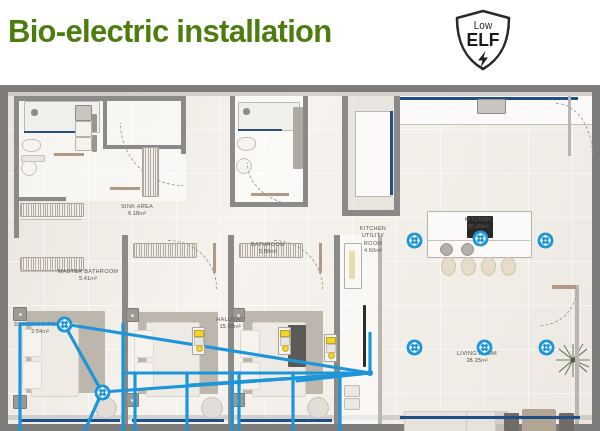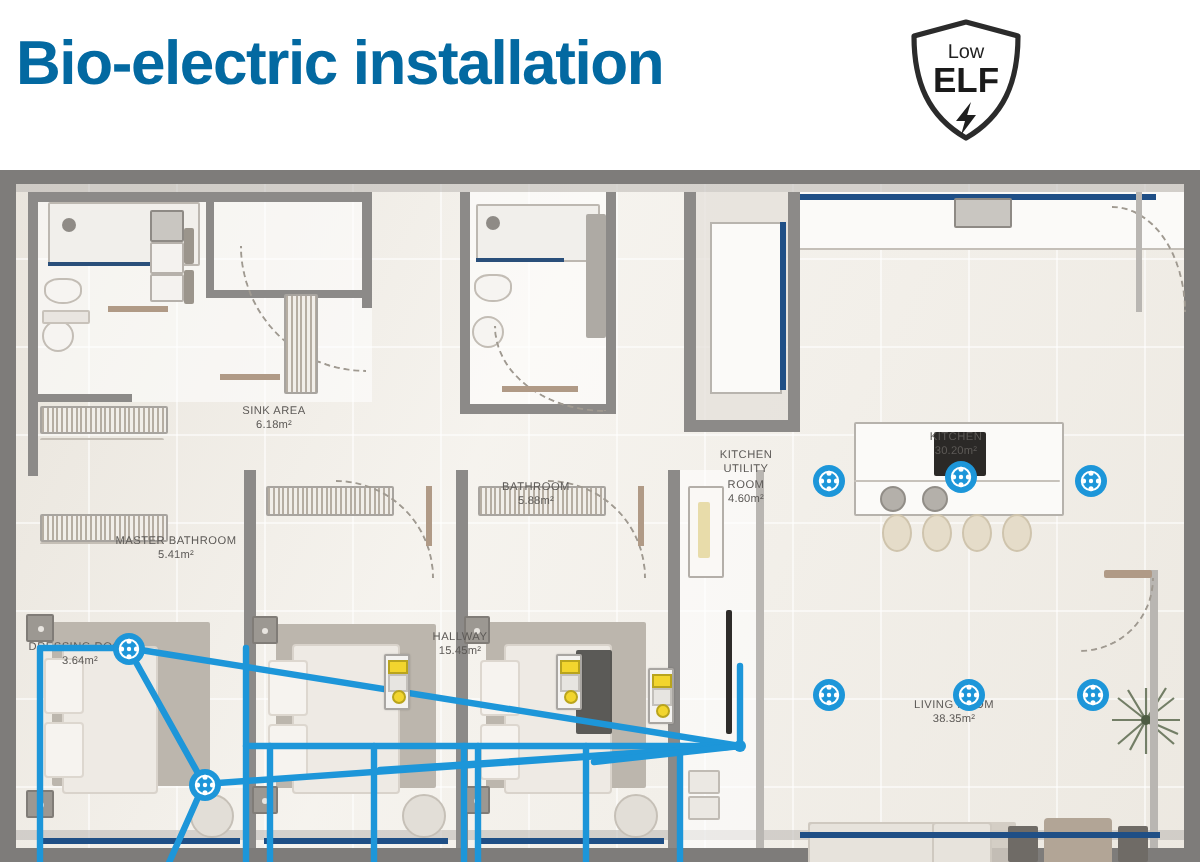--- a/index.html
+++ b/index.html
@@ -21,21 +21,21 @@
     left: 0; top: 0;
     width: 600px; height: 85px;
     background: #ffffff;
   }
   #page-title {
     position: absolute;
     left: 8px; top: 14px;
     font-size: 31px;
     font-weight: bold;
     letter-spacing: -0.7px;
-    color: #0369a1;
+    color: #4d7c0f;
     font-family: "Liberation Sans", sans-serif;
     white-space: nowrap;
   }
   #elf-badge {
     position: absolute;
     left: 452px; top: 8px;
     width: 62px; height: 64px;
   }
   #elf-badge svg { display:block; }
 

